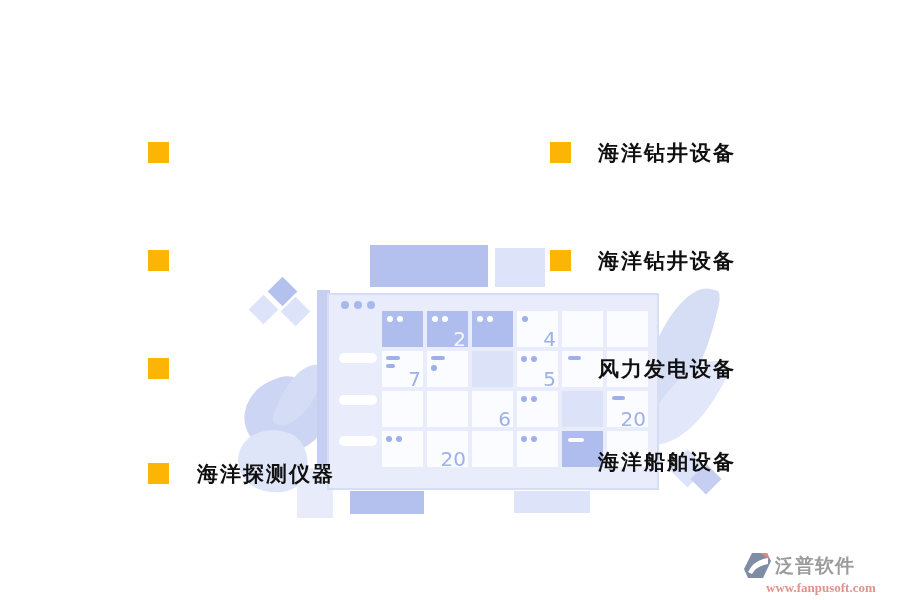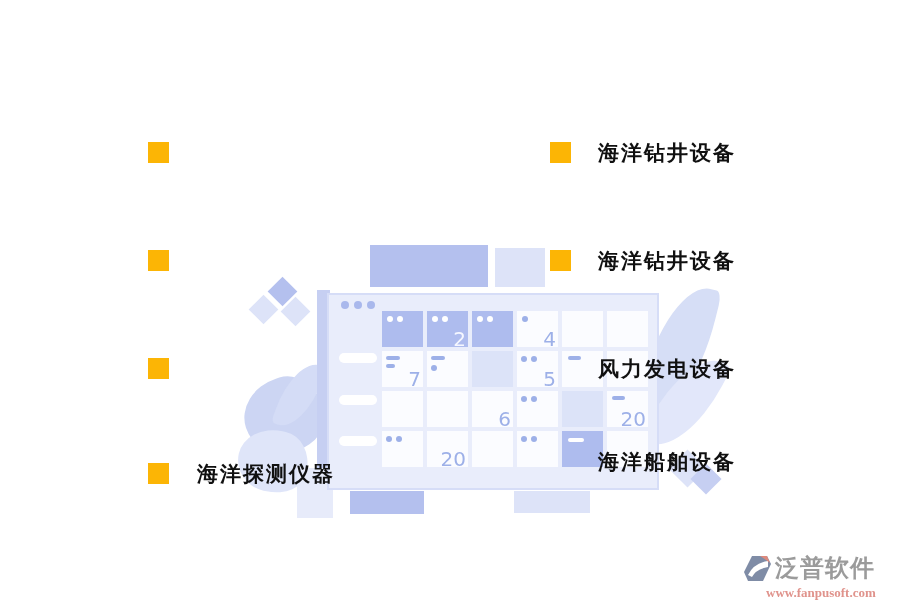--- a/index.html
+++ b/index.html
@@ -39,21 +39,21 @@
   .dot{position:absolute;width:6px;height:6px;border-radius:50%;}
   .dot-w{background:#ffffff;}
   .dot-p{background:#9db0e8;}
   .dash{position:absolute;height:4px;border-radius:2px;}
   .dash-p{background:#9db0e8;}
   .dash-w{background:#ffffff;}
   
   .logo{position:absolute;left:744px;top:552px;width:152px;z-index:3;
         font-family:"Liberation Sans","DejaVu Sans",sans-serif;}
   .logo-row{display:flex;align-items:center;}
-  .logo-name{font-size:24px;font-weight:bold;color:#9b9b9b;letter-spacing:1px;
+  .logo-name{font-size:19px;font-weight:bold;color:#9b9b9b;letter-spacing:1px;
              font-family:"Liberation Serif","DejaVu Serif",serif;}
   .logo-url{font-size:13px;font-weight:bold;color:#e0938c;margin-top:1px;margin-left:22px;
             font-family:"Liberation Serif","DejaVu Serif",serif;}
 </style>
 </head>
 <body>
 
 <div id="canvas">
 
   <div class="deco rect-dark" style="left:370px;top:245px;width:118px;height:42px;"></div>

